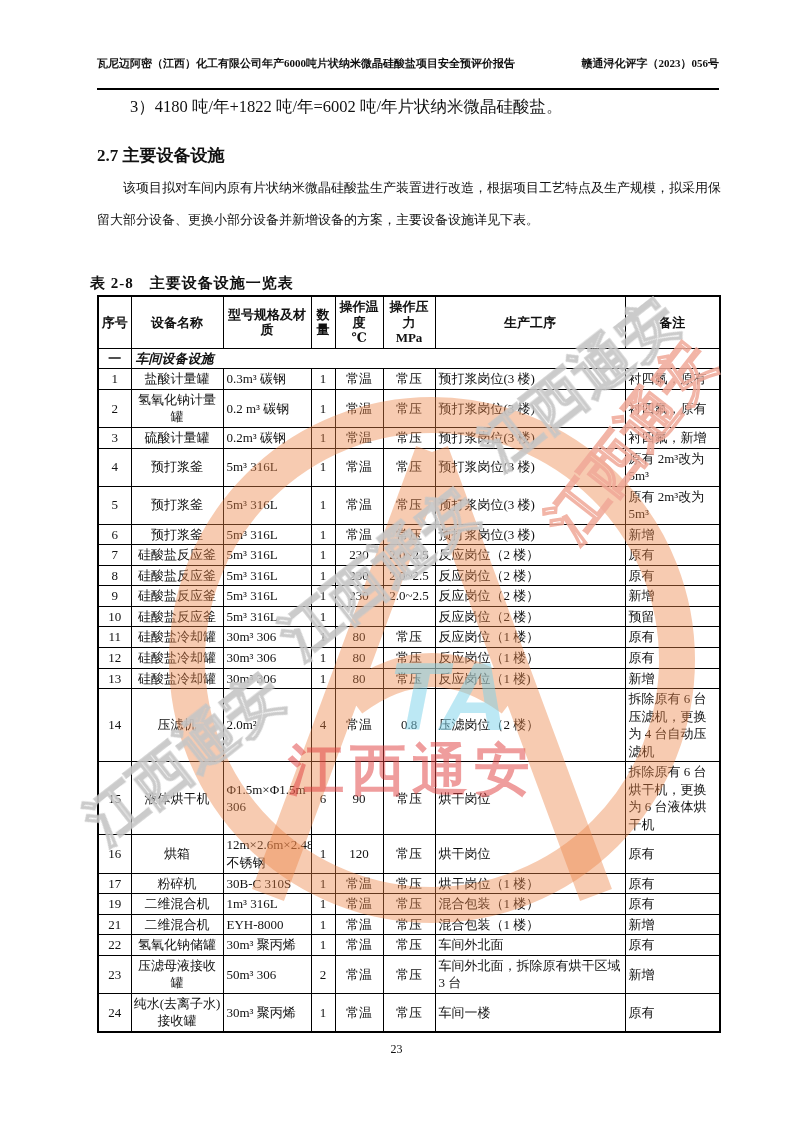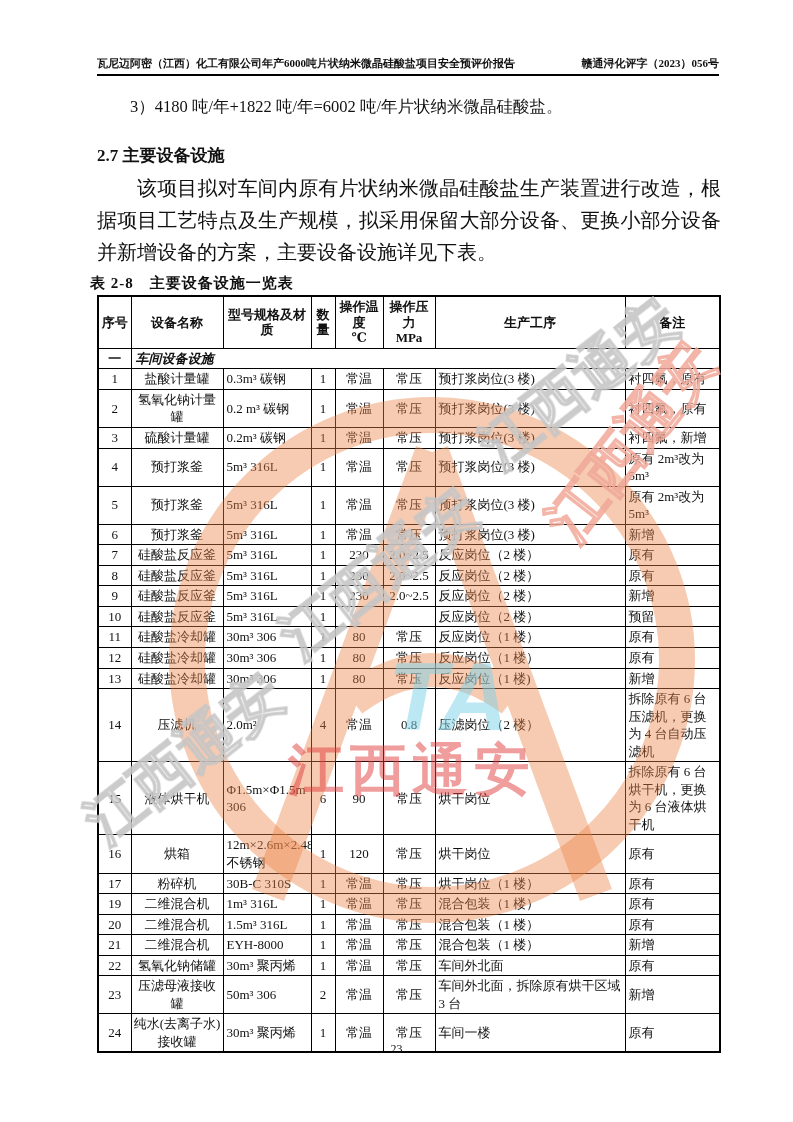--- a/index.html
+++ b/index.html
@@ -7,38 +7,38 @@
     width:793px;height:1122px;position:relative;background:#ffffff;
     font-family:"Liberation Serif","DejaVu Serif",serif;color:#111;
     overflow:hidden;
   }
   .page{position:relative;width:793px;height:1122px;}
 
   
   .doc-header{
     position:absolute;left:97px;top:56px;width:622px;
     display:flex;justify-content:space-between;align-items:flex-end;
-    border-bottom:2px solid #000;padding-bottom:3px;
+    border-bottom:2px solid #000;padding-bottom:17px;
     font-size:11px;font-weight:bold;white-space:nowrap;
   }
   .doc-header .left{letter-spacing:0px;}
   .doc-header .right{margin-left:10px;}
 
   
   .intro-line{
     position:absolute;left:97px;top:96px;width:622px;
     font-size:16.5px;text-indent:2em;
   }
   .section-heading{
     position:absolute;left:97px;top:144px;width:622px;
     font-size:17px;font-weight:bold;
   }
   .section-paragraph{
     position:absolute;left:97px;top:172px;width:624px;
-    font-size:20px;line-height:32px;text-indent:2em;text-align:justify;
+    font-size:13px;line-height:32px;text-indent:2em;text-align:justify;
   }
   .table-title{
     position:absolute;left:90px;top:274px;width:622px;
     font-size:15px;font-weight:bold;text-align:left;letter-spacing:1px;
   }
 
   
   .equip-table{
     position:absolute;left:97px;top:295px;width:622px;
     border-collapse:collapse;table-layout:fixed;
@@ -297,30 +297,20 @@
           <td class="c-center">19</td>
           <td class="c-center">二维混合机</td>
           <td class="c-left">1m³ 316L</td>
           <td class="c-center">1</td>
           <td class="c-center">常温</td>
           <td class="c-center">常压</td>
           <td class="c-left">混合包装（1 楼）</td>
           <td class="c-left">原有</td>
         </tr>
         <tr>
-          <td class="c-center">20</td>
-          <td class="c-center">二维混合机</td>
-          <td class="c-left">1.5m³ 316L</td>
-          <td class="c-center">1</td>
-          <td class="c-center">常温</td>
-          <td class="c-center">常压</td>
-          <td class="c-left">混合包装（1 楼）</td>
-          <td class="c-left">原有</td>
-        </tr>
-        <tr>
           <td class="c-center">21</td>
           <td class="c-center">二维混合机</td>
           <td class="c-left">EYH-8000</td>
           <td class="c-center">1</td>
           <td class="c-center">常温</td>
           <td class="c-center">常压</td>
           <td class="c-left">混合包装（1 楼）</td>
           <td class="c-left">新增</td>
         </tr>
         <tr>

